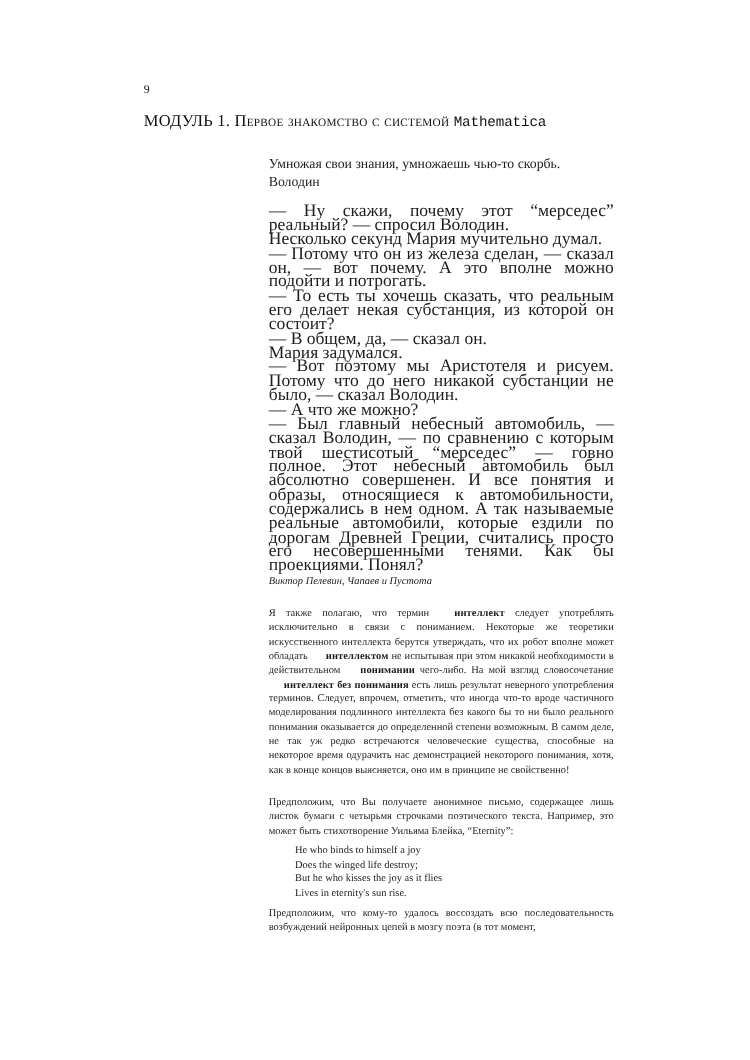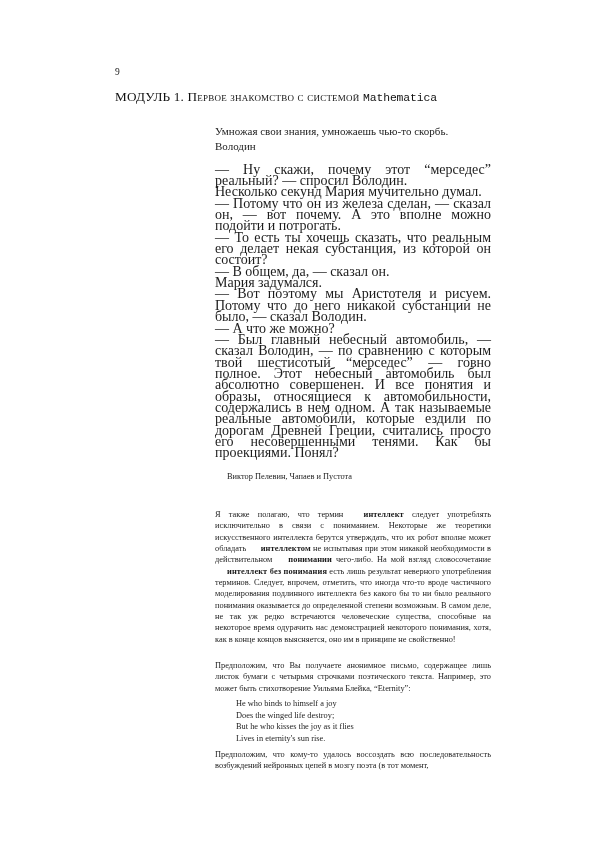--- a/index.html
+++ b/index.html
@@ -65,22 +65,23 @@
 
   .epigraph-line {
     font-size: 11px;
     line-height: 11.35px;
     margin: 0;
     color: #1c1c1c;
   }
   .attribution {
     font-size: 8.35px;
     line-height: 11.35px;
-    margin: 12px;
+    margin: 0;
     color: #1c1c1c;
+    font-style: italic;
   }
   .dialog-line {
     font-size: 14px;
     line-height: 11.35px;
     margin: 0;
     text-align: justify;
     color: #1c1c1c;
   }
   b.bold {
     font-weight: bold;

